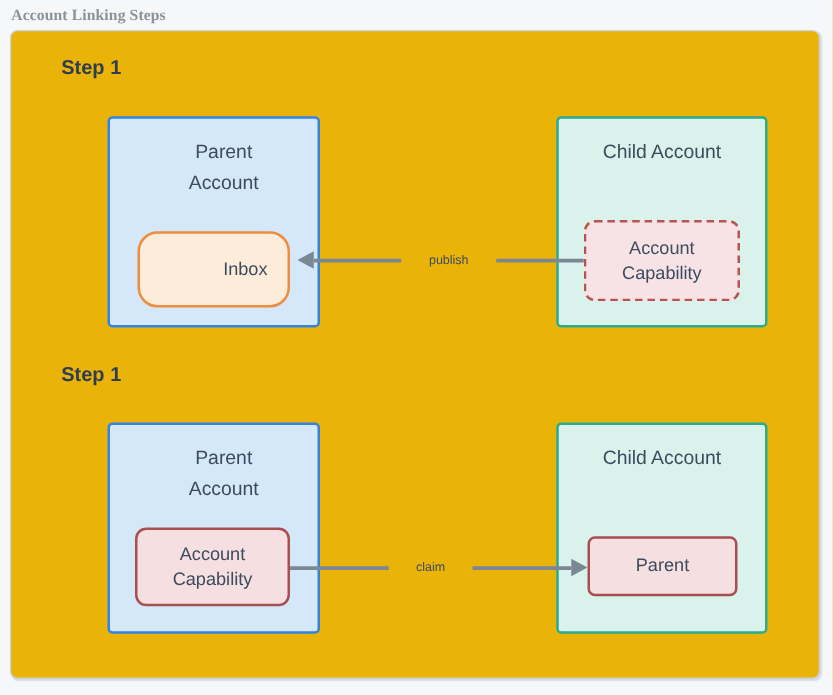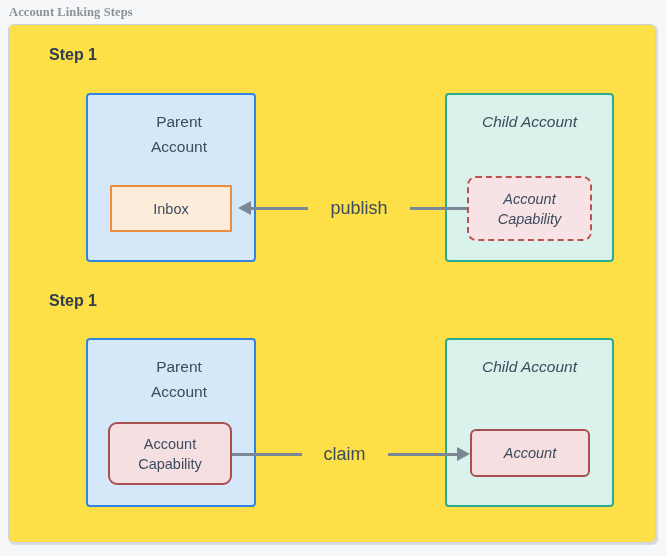--- a/index.html
+++ b/index.html
@@ -20,21 +20,21 @@
     color: #8a929a;
     letter-spacing: 0.1px;
     font-family: Liberation Serif, serif;
   }
   .canvas {
     position: absolute;
     left: 8px;
     top: 24px;
     width: 648px;
     height: 519px;
-    background: #fde047;
+    background: #eab308;
     border: 1px solid #c9d2da;
     border-radius: 6px;
     box-shadow: 1.5px 1.5px 1px rgba(175,186,196,0.45);
     box-sizing: border-box;
   }
   .step-label {
     position: absolute;
     left: 40px;
     font-size: 16px;
     font-weight: 700;
@@ -55,21 +55,21 @@
     border: 2px solid #3384e2;
     padding-left: 16px;
   }
   .child-box {
     background: #d9f2eb;
     border: 2px solid #2aab92;
   }
   .row1 { top: 68px; }
   .row2 { top: 313px; }
   .col-parent { left: 77px; }
-  .col-child  { left: 436px; width: 169px; font-style: italic; }
+  .col-child  { left: 436px; width: 169px; }
 
   .account-title {
     width: 96px;
     margin: 14px auto 0 auto;
     text-align: center;
     font-size: 15.5px;
     line-height: 25px;
     color: #3c4b5d;
   }
 
@@ -81,24 +81,25 @@
     justify-content: center;
     text-align: center;
   }
   .inner-label {
     width: 86px;
     font-size: 14.5px;
     line-height: 20px;
     color: #3c4b5d;
   }
   .inbox-box {
-    left: 22px; top: 90px; width: 122px; height: 47px;
+    left: 22px; top: 90px; width: 122px; height: 61px;
     background: #fdecd9;
     border: 2px solid #ee8d3e;
-    border-radius: 1px;
+    border-radius: 16px;
+    text-align: right;
   }
   .cap-dashed {
     left: 20px; top: 81px; width: 125px; height: 65px;
     background: #f7e3e5;
     border: 2px dashed #b85450;
     border-radius: 9px;
   }
   .cap-solid {
     left: 20px; top: 82px; width: 124px; height: 63px;
     background: #f5dfe1;
@@ -119,21 +120,21 @@
     align-items: center;
   }
   .arrow1 { left: 229px; top: 175px; width: 229px; }
   .arrow2 { left: 223px; top: 421px; width: 238px; }
   .arrow .line {
     flex: 1;
     height: 3px;
     background: #7b8794;
   }
   .arrow .label {
-    font-size: 18px;
+    font-size: 10px;
     color: #3c4b5d;
     margin: 0 22px;
     white-space: nowrap;
   }
   .head-left {
     width: 0; height: 0;
     border-top: 7px solid transparent;
     border-bottom: 7px solid transparent;
     border-right: 13px solid #7b8794;
   }
@@ -180,21 +181,21 @@
     <div class="account-box parent-box row2 col-parent">
       <div class="account-title">Parent Account</div>
       <div class="inner-box cap-solid">
         <div class="inner-label">Account Capability</div>
       </div>
     </div>
 
     <div class="account-box child-box row2 col-child">
       <div class="account-title">Child Account</div>
       <div class="inner-box acct-solid">
-        <div class="inner-label">Account</div>
+        <div class="inner-label">Parent</div>
       </div>
     </div>
 
     <div class="arrow arrow2">
       <div class="line"></div>
       <div class="label">claim</div>
       <div class="line"></div>
       <div class="head-right"></div>
     </div>
 

